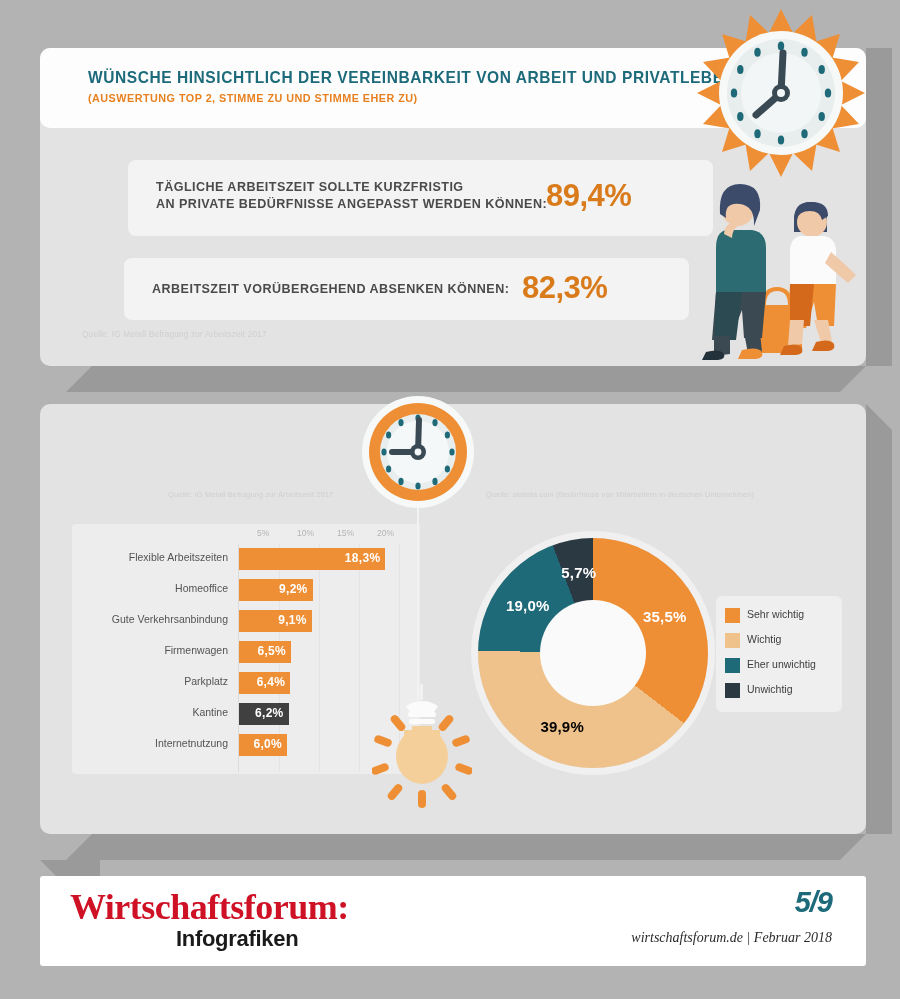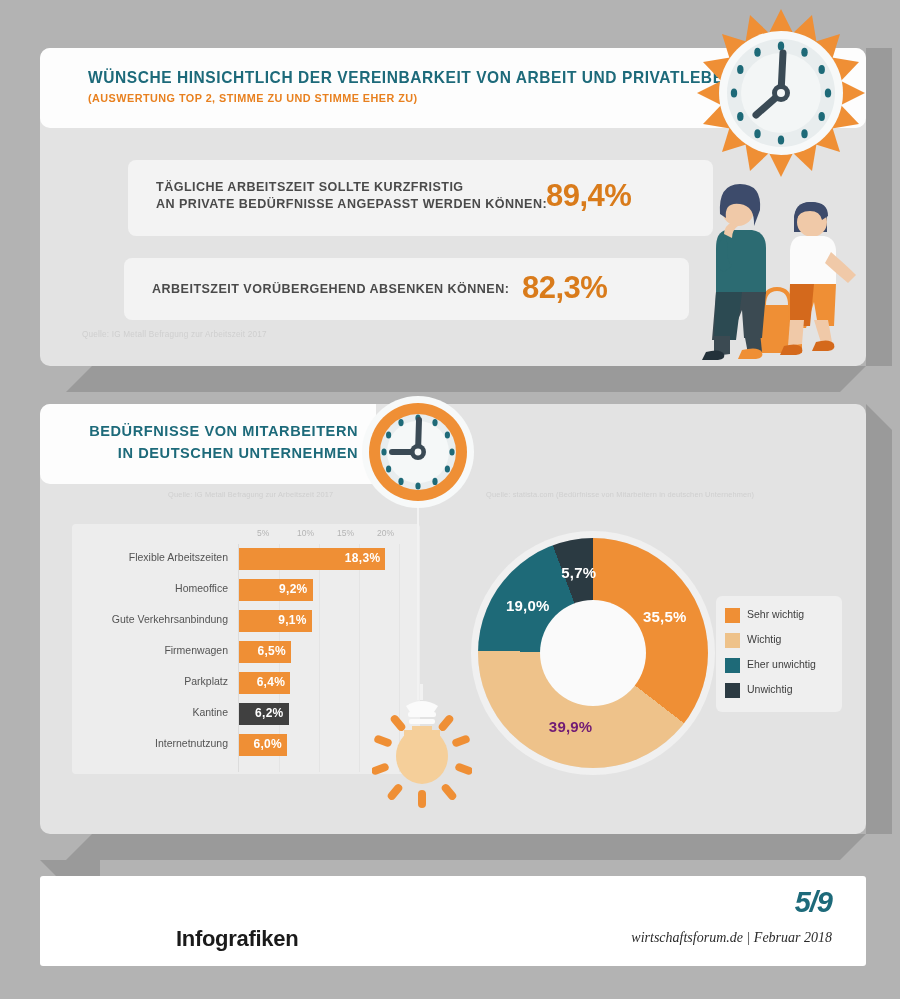--- a/index.html
+++ b/index.html
@@ -189,26 +189,20 @@
       <path d="M26 132 l50 0 l-4 46 l-18 0 l-2 -28 l-12 30 l-18 0 z" fill="#3b4a52"></path>
       <path d="M26 132 l26 0 l-6 48 l-22 0 z" fill="#2c4a52"></path>
       <path d="M54 172 l16 0 l2 20 l-14 2 z" fill="#3b4a52"></path>
       <path d="M24 176 l16 0 l0 18 l-16 2 z" fill="#3b4a52"></path>
       <path d="M52 190 q16 -4 20 2 q2 6 -6 7 l-18 0 z" fill="#ef8f35"></path>
       <path d="M16 192 q14 -4 18 2 q2 5 -6 6 l-16 0 z" fill="#23313a"></path>
     </g>
   </svg>
 
   <div class="card" id="panel2"></div>
-  <div id="p2-head-l">
-    <div class="p2-title" id="p2-title-l">
-      <div>BEDÜRFNISSE VON MITARBEITERN</div>
-      <div>IN DEUTSCHEN UNTERNEHMEN</div>
-    </div>
-  </div>
   <div class="p2-source" id="p2-src-l">Quelle: IG Metall Befragung zur Arbeitszeit 2017</div>
   <div class="p2-source" id="p2-src-r">Quelle: statista.com (Bedürfnisse von Mitarbeitern in deutschen Unternehmen)</div>
 
   <div class="ill" style="left:417px;top:470px;width:2px;height:230px;background:#f2f2f2;"></div>
   <svg class="ill" style="left:358px;top:392px;" width="120" height="120" viewBox="0 0 120 120">
     <circle cx="60" cy="60" r="56" fill="#f7f9f9"></circle>
     <circle cx="60" cy="60" r="49" fill="#ef8f35"></circle>
     <circle cx="60" cy="60" r="38" fill="#e8edee"></circle>
     <circle cx="60" cy="60" r="31" fill="#f5f8f8"></circle>
     <g fill="#1e6a78">
@@ -310,21 +304,21 @@
       <rect x="22" y="30" width="8" height="18" rx="4" transform="rotate(140 26 39)"></rect>
       <rect x="70" y="30" width="8" height="18" rx="4" transform="rotate(-140 74 39)"></rect>
     </g>
   </svg>
 
   <div id="donutwrap">
     <div id="donut" style="background: conic-gradient(rgb(239, 143, 53) 0deg, rgb(239, 143, 53) 127.67deg, rgb(238, 194, 138) 127.67deg, rgb(238, 194, 138) 271.17deg, rgb(30, 106, 120) 271.17deg, rgb(30, 106, 120) 339.5deg, rgb(43, 58, 66) 339.5deg, rgb(43, 58, 66) 360deg);"></div>
     <div id="donut-hole"></div>
     <div id="donut-labels">
         <div class="dn-lab" style="left: 160.803px; top: 69.7248px; width: 52px; text-align: center; color: rgb(255, 255, 255);">35,5%</div>
-        <div class="dn-lab" style="left: 62.4px; top: 180.448px; width: 52px; text-align: right; color: #701a75;">39,9%</div>
+        <div class="dn-lab" style="left: 62.4px; top: 180.448px; width: 52px; text-align: left; color: #000000;">39,9%</div>
         <div class="dn-lab" style="left: 23.737px; top: 58.7319px; width: 52px; text-align: center; color: rgb(255, 255, 255);">19,0%</div>
         <div class="dn-lab" style="left: 74.7649px; top: 26.2767px; width: 52px; text-align: center; color: rgb(255, 255, 255);">5,7%</div>
       </div>
   </div>
 
   <div id="legend">
       <div class="lg-item" style="top: 10px;">
         <span class="lg-sw" style="background: rgb(239, 143, 53);"></span>
         <span class="lg-tx">Sehr wichtig</span>
       </div>
@@ -336,18 +330,19 @@
         <span class="lg-sw" style="background: rgb(30, 106, 120);"></span>
         <span class="lg-tx">Eher unwichtig</span>
       </div>
       <div class="lg-item" style="top: 85px;">
         <span class="lg-sw" style="background: rgb(43, 58, 66);"></span>
         <span class="lg-tx">Unwichtig</span>
       </div>
     </div>
 
   <div class="card" id="footer">
+    <div id="brand1">Wirtschaftsforum:</div>
     <div id="brand2">Infografiken</div>
     <div id="pageno">5/9</div>
     <div id="fmeta">wirtschaftsforum.de | Februar 2018</div>
   </div>
 
 </div>
 
 </body></html>

